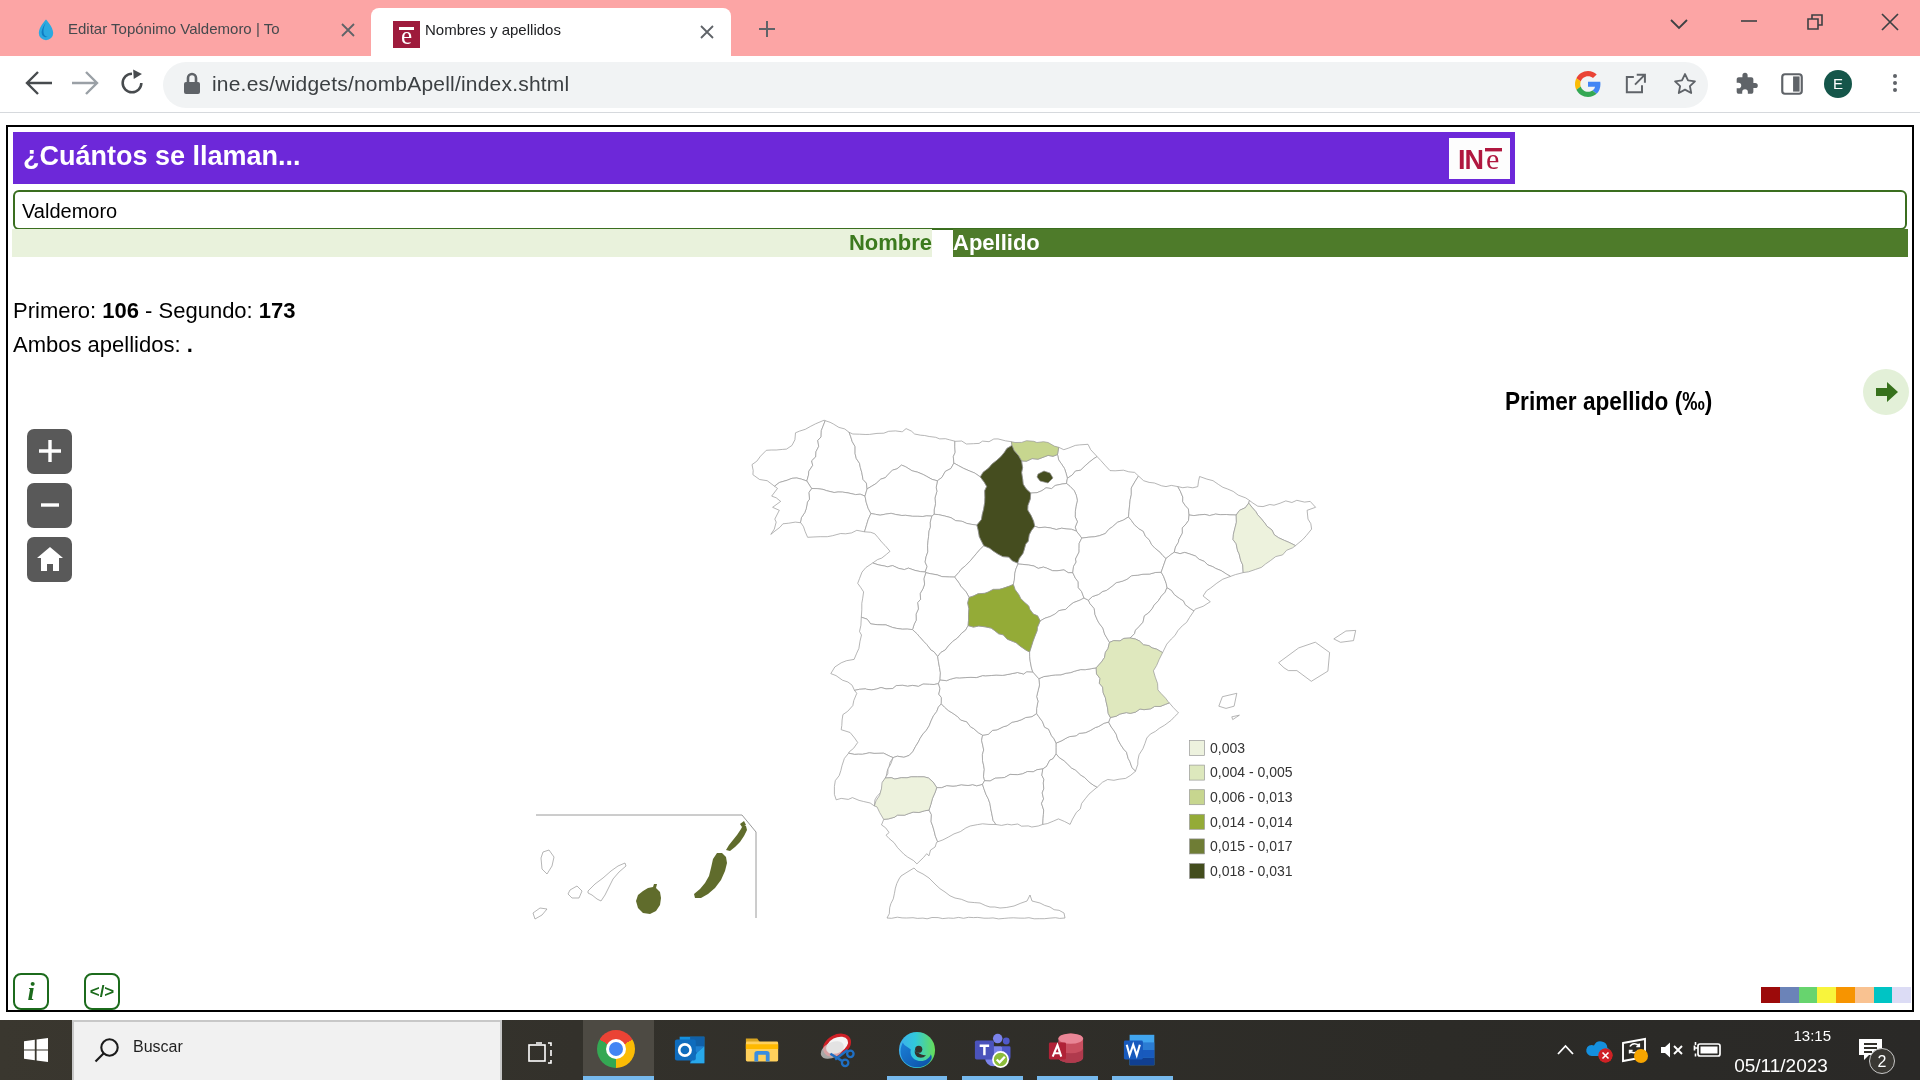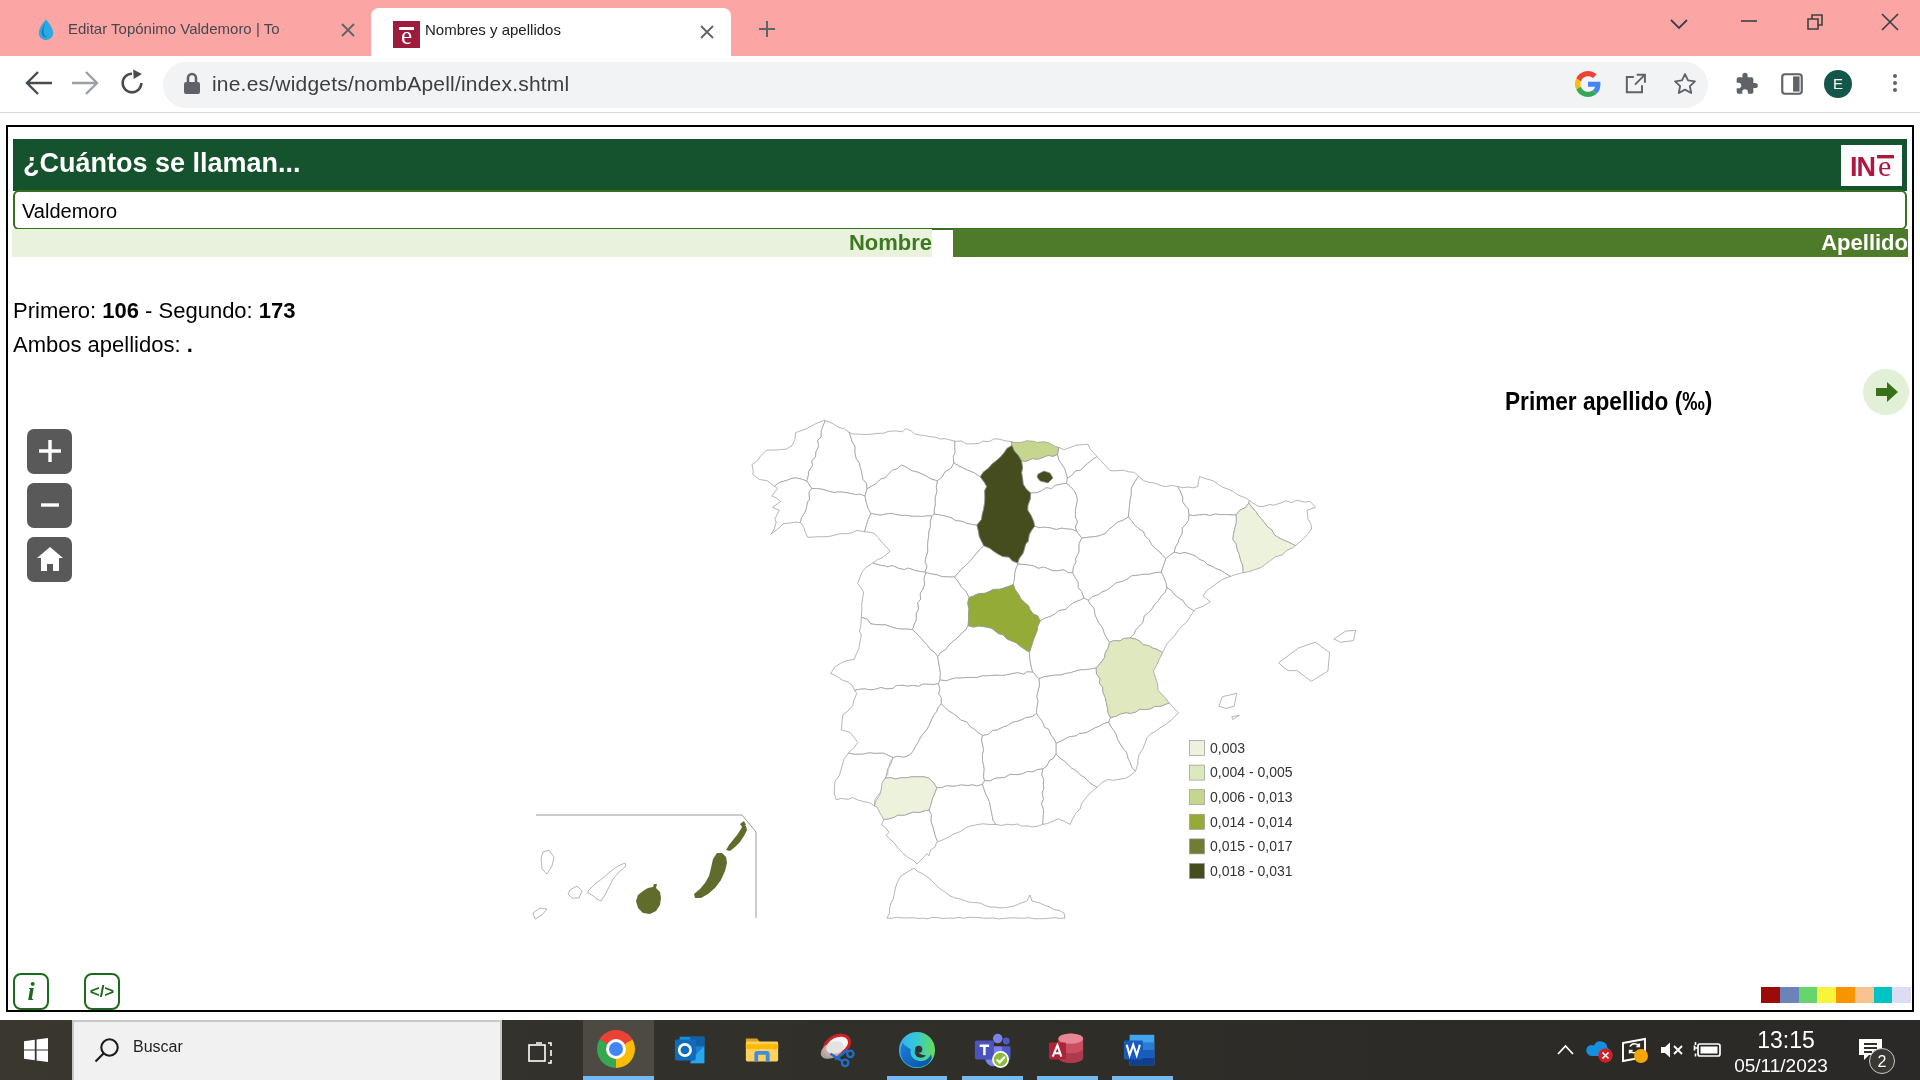--- a/index.html
+++ b/index.html
@@ -7,41 +7,41 @@
 #tabstrip{position:absolute;left:0;top:0;width:1920px;height:56px;background:#fca5a5}
 .tab1{position:absolute;left:16px;top:10px;width:340px;height:40px;color:#45494d;font-size:15px}
 .tab1 .title{position:absolute;left:52px;top:10px;width:260px;white-space:nowrap;overflow:hidden;-webkit-mask-image:linear-gradient(90deg,#000 85%,transparent)}
 .activetab{position:absolute;left:371px;top:8px;width:360px;height:48px;background:#fff;border-radius:8px 8px 0 0}
 .activetab .title{position:absolute;left:54px;top:13px;font-size:15px;color:#202124;white-space:nowrap}
 #toolbar{position:absolute;left:0;top:56px;width:1920px;height:57px;background:#fff;border-bottom:1px solid #d6d9dd}
 #omni{position:absolute;left:163px;top:62px;width:1545px;height:46px;background:#f1f3f4;border-radius:23px}
 #urltxt{position:absolute;left:212px;top:72px;font-size:21px;color:#3c4043;letter-spacing:0.2px}
 
 #page{position:absolute;left:6px;top:125px;width:1908px;height:887px;background:#fff;border:2px solid #000}
-#ghead{position:absolute;left:5px;top:12px;width:1894px;height:52px;background:#14532d}
+#ghead{position:absolute;left:5px;top:5px;width:1502px;height:52px;background:#6d28d9}
 #ghead .t{position:absolute;left:10px;top:9px;color:#fff;font-size:27px;font-weight:bold}
 #inelogo{position:absolute;right:5px;top:6px;width:61px;height:41px;background:#fdfdfd;text-align:center}
 #searchbox{position:absolute;left:5px;top:63px;width:1894px;height:40px;border:2px solid #3A6E1F;border-radius:6px;background:#fff}
 #searchbox span{position:absolute;left:7px;top:8px;font-size:20px;color:#000}
 #tabname{position:absolute;left:4px;top:102px;width:920px;height:28px;background:#E9F2DC;color:#3C7A1E;font-size:22px;font-weight:bold;text-align:right;line-height:28px}
-#tabape{position:absolute;left:945px;top:102px;width:955px;height:28px;background:#4E7B2A;color:#fff;font-size:22px;font-weight:bold;text-align:right;line-height:28px}
+#tabape{position:absolute;left:945px;top:102px;width:955px;height:28px;background:#4E7B2A;color:#fff;font-size:22px;font-weight:bold;text-align:left;line-height:28px}
 .bodytxt{position:absolute;left:5px;font-size:22px;color:#000}
 #primer{position:absolute;left:1497px;top:259px;font-size:26px;font-weight:bold;color:#000;transform:scaleX(.87);transform-origin:0 0}
 #arrowbtn{position:absolute;left:1855px;top:242px;width:46px;height:46px;border-radius:50%;background:#E3F0D8}
 .zbtn{position:absolute;left:19px;width:45px;height:45px;background:#595959;border-radius:7px;color:#fff;text-align:center}
 .ibtn{position:absolute;width:36px;height:37px;border:2px solid #1C6B1C;border-radius:8px;background:#fff;top:846px}
 #cstrip{position:absolute;left:1753px;top:860px;height:16px;width:150px;font-size:0}
 #cstrip i{display:inline-block;width:18.75px;height:16px}
 
 #taskbar{position:absolute;left:0;top:1020px;width:1920px;height:60px;background:linear-gradient(90deg,#3a372f 0,#33312b 30%,#2c2b27 75%,#2a2927 100%)}
 #tsearch{position:absolute;left:72px;top:1020px;width:430px;height:60px;background:#f1f1f1;border:2px solid #c8c8c8;border-bottom:none}
 #tsearch span{position:absolute;left:59px;top:16px;font-size:16px;color:#1f1f1f}
 #chromecell{position:absolute;left:583px;top:1020px;width:71px;height:60px;background:#4d4a43}
 .ul{position:absolute;top:1076px;height:4px;background:#76b9ed}
-#clock{position:absolute;left:1741px;top:1027px;width:90px;color:#fff;font-size:23px;text-align:center}
+#clock{position:absolute;left:1741px;top:1027px;width:90px;color:#fff;font-size:15px;text-align:right}
 </style></head>
 <body>
 
 <div id="tabstrip">
   <div class="tab1">
     <svg class="abs" style="left:18px;top:8px" width="24" height="24" viewBox="0 0 24 24">
         <path d="M12 1.5 C12 1.5 4.8 8.8 4.8 15 A7.2 7.2 0 0 0 19.2 15 C19.2 8.8 12 1.5 12 1.5Z" fill="#2ba9e0"></path>
         <path d="M12 4.5 C12 4.5 7.6 10 7.6 14.8 A4.4 4.4 0 0 0 13.8 18.8 C8.6 18.6 8.2 11 12 4.5Z" fill="#0f7dc2"></path>
       </svg>
     <div class="title">Editar Topónimo Valdemoro | To</div>

